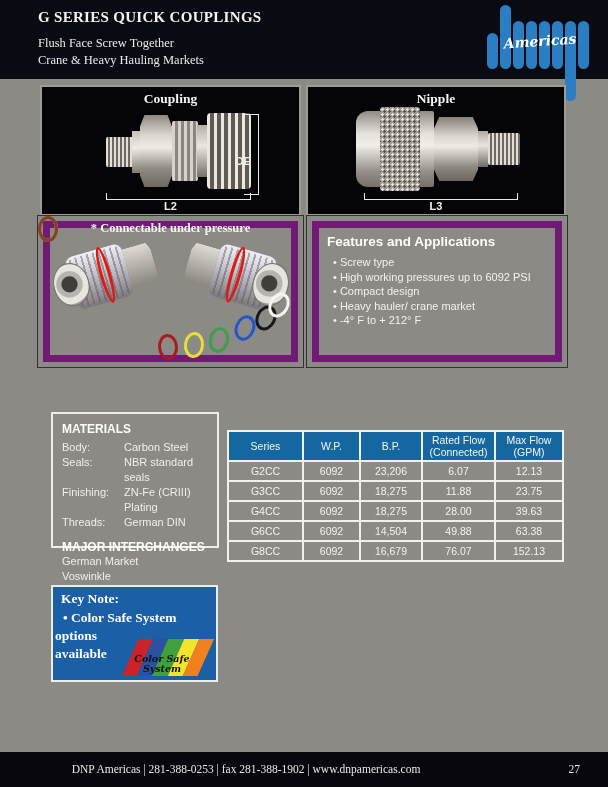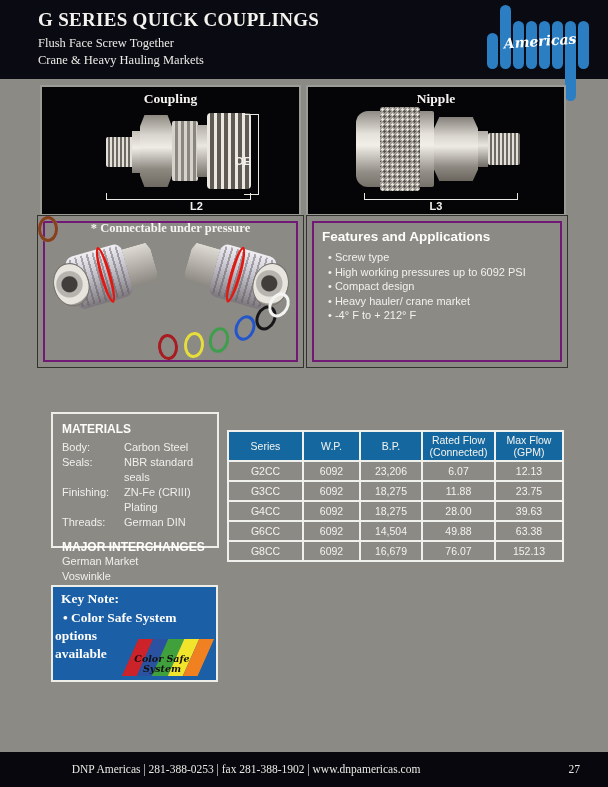--- a/index.html
+++ b/index.html
@@ -1,30 +1,30 @@
 <!DOCTYPE html>
 <html><head>
 <meta charset="utf-8">
 <style>
   * { margin:0; padding:0; box-sizing:border-box; }
   body { background:#555; font-family:"Liberation Sans", sans-serif; }
   .page { position:relative; width:608px; height:787px; background:#8b8a85; overflow:hidden; margin:0 auto; }
 
   
   .hdr { position:absolute; left:0; top:0; width:608px; height:79px; background:#0a0a12; }
-  .hdr-title { position:absolute; left:38px; top:9px; color:#f4f2ee; font-family:"Liberation Serif", serif; font-weight:bold; font-size:19px; letter-spacing:.3px; }
+  .hdr-title { position:absolute; left:38px; top:9px; color:#f4f2ee; font-family:"Liberation Serif", serif; font-weight:bold; font-size:15px; letter-spacing:.3px; }
   .hdr-sub1 { position:absolute; left:38px; top:36px; color:#eceae6; font-family:"Liberation Serif", serif; font-size:12.5px; }
   .hdr-sub2 { position:absolute; left:38px; top:53px; color:#eceae6; font-family:"Liberation Serif", serif; font-size:12.5px; }
   .logo { position:absolute; right:16px; top:3px; width:106px; height:100px; }
   .logo svg { position:absolute; left:0; top:0; }
   .logo-script { position:absolute; left:2px; top:30px; width:104px; text-align:center; color:#fff; font-family:"DejaVu Serif", serif; font-style:italic; font-weight:bold; font-size:14px; transform:rotate(-4deg); }
 
   
   .prod-panel { position:absolute; top:85px; width:261px; height:131px; background:#050508; border:2px solid #9c9c96; }
-  .prod-panel.left { left:40px;padding-left:26px; }
+  .prod-panel.left { left:40px; }
   .prod-panel.right { left:306px; width:260px; }
   .prod-title { position:absolute; left:0; top:4px; width:100%; text-align:center; color:#f5f4f0; font-family:"Liberation Serif", serif; font-weight:bold; font-size:13.5px; }
 
   
   .cpl-g { position:absolute; left:64px; top:22px; width:145px; height:84px; }
   .c-thread { position:absolute; left:0; top:28px; width:28px; height:30px; background:repeating-linear-gradient(90deg,#e3e0da 0 2px,#6e6a63 2px 4px); border-radius:2px; }
   .c-collar1 { position:absolute; left:26px; top:22px; width:9px; height:42px; background:linear-gradient(180deg,#c5c1b9,#f0ede7 40%,#7d7972); }
   .c-hex { position:absolute; left:34px; top:6px; width:32px; height:72px; background:linear-gradient(180deg,#8d8981,#d9d6cf 28%,#efece6 45%,#8d8981 75%,#6e6a62); clip-path:polygon(14% 0,86% 0,100% 16%,100% 84%,86% 100%,14% 100%,0 84%,0 16%); }
   .c-mid { position:absolute; left:66px; top:12px; width:26px; height:60px; background:repeating-linear-gradient(90deg,#d6d3cc 0 3px,#8a867f 3px 6px); border-radius:2px; }
   .c-collar2 { position:absolute; left:91px; top:16px; width:10px; height:52px; background:linear-gradient(180deg,#b3afa8,#eae7e1 40%,#767269); }
@@ -44,21 +44,21 @@
   .dim-vcap { position:absolute; left:202px; width:15px; border-top:1.5px solid #e9e9e4; }
   .dim-oe-label { position:absolute; left:193px; top:68px; }
   .dim-hline { position:absolute; top:112px; border-top:1.5px solid #e9e9e4; }
   .dim-htick { position:absolute; top:106px; height:7px; border-left:1.5px solid #e9e9e4; }
   .dim-h-label { position:absolute; top:113px; width:100%; text-align:center; }
 
   
   .info-panel { position:absolute; top:216px; height:151px; background:#8b8a85; outline:1px solid #32322f; }
   .info-panel.left { left:38px; width:265px; }
   .info-panel.right { left:307px; width:260px; }
-  .inner-border { position:absolute; left:5px; top:5px; right:5px; bottom:5px; border:2px solid #701a75;padding-left:16px; }
+  .inner-border { position:absolute; left:5px; top:5px; right:5px; bottom:5px; border:7px solid #701a75;padding-left:16px; }
   .conn-title { position:absolute; left:0; top:5px; width:100%; text-align:center; color:#f5f4f0; font-family:"Liberation Serif", serif; font-weight:bold; font-size:12.5px; }
 
   
   .cpl3d { position:absolute; width:102px; height:54px; }
   .cpl3d.l3d { left:16px; top:32px; transform:rotate(-16deg); }
   .cpl3d.r3d { left:148px; top:32px; transform:rotate(16deg); }
   .c3-body { position:absolute; top:0; width:58px; height:54px; background:linear-gradient(180deg,#f1eff4,#cbc8d2 38%,#918d93 85%,#7a767c); border-radius:8px; }
   .l3d .c3-body { left:16px; } .r3d .c3-body { left:28px; }
   .c3-ribs { position:absolute; top:2px; width:58px; height:50px; background:repeating-linear-gradient(90deg,transparent 0 4px,rgba(90,86,92,.45) 4px 6px); border-radius:8px; }
   .l3d .c3-ribs { left:16px; } .r3d .c3-ribs { left:28px; }

